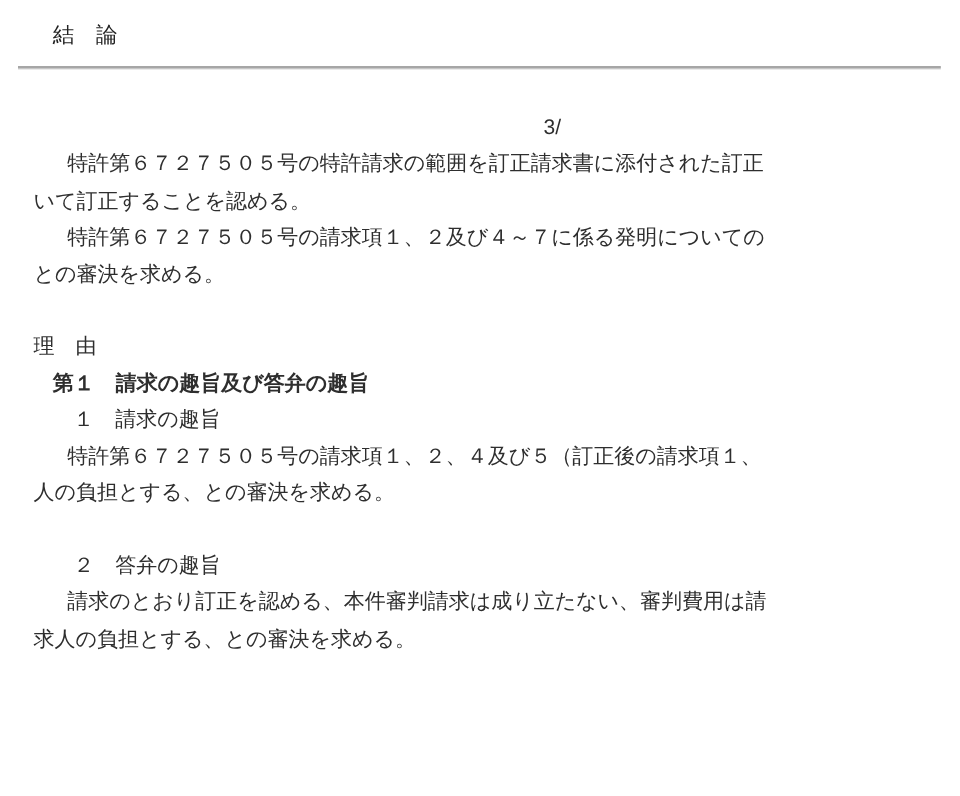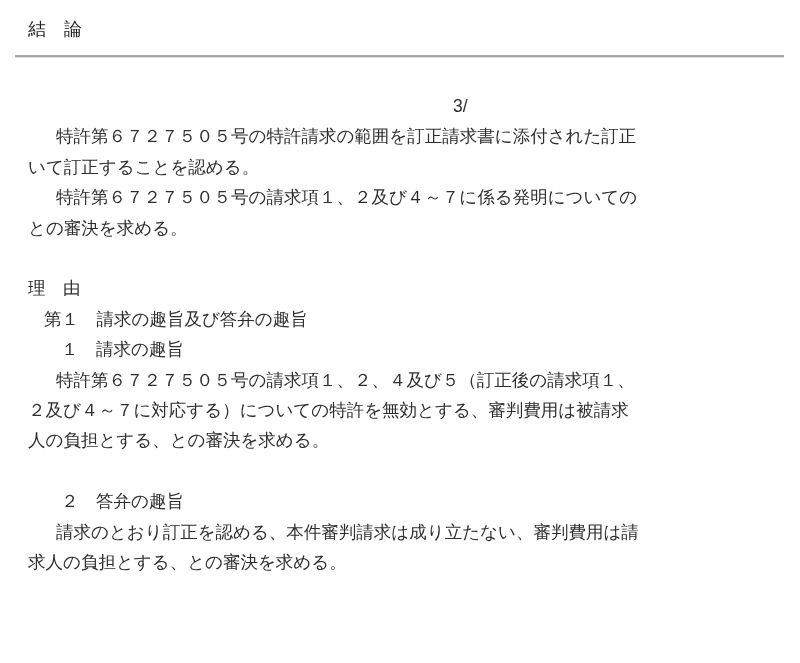--- a/index.html
+++ b/index.html
@@ -14,21 +14,21 @@
     font-family: "Liberation Sans", "DejaVu Sans", sans-serif;
     color: #2e2e2e;
   }
   .page {
     width: 800px;
     height: 663px;
     background: #ffffff;
     position: relative;
   }
   .doc-heading {
-    padding: 18px 28px 0 28px;
+    padding: 18px 28px 0 44px;
     font-size: 18px;
     line-height: 22px;
     color: #222222;
   }
   .divider {
     margin: 15px 16px 0 15px;
     height: 2px;
     background: #a6a6a6;
     box-shadow: 0 1px 0 #dcdcdc;
   }
@@ -36,21 +36,21 @@
     margin-top: 34px;
     padding: 0 20px 0 28px;
     font-size: 17.5px;
     line-height: 30.4px;
     color: #2e2e2e;
   }
   .ln {
     min-height: 30.4px;
   }
   .ind-first   { text-indent: 28px; }   
-  .ind-section { text-indent: 16px; }   
+  .ind-section { text-indent: 16px; font-weight: bold; }   
   .ind-sub     { text-indent: 33px; }   
   .page-num    { text-indent: 425px; }  
   .sec-gap     { margin-top: 30.4px; }  
 </style>
 </head>
 <body>
 
 <div class="page">
 
   <div class="doc-heading">結　論</div>
@@ -64,21 +64,20 @@
     <div class="ln ind-first">特許第６７２７５０５号の特許請求の範囲を訂正請求書に添付された訂正</div>
     <div class="ln">いて訂正することを認める。</div>
     <div class="ln ind-first">特許第６７２７５０５号の請求項１、２及び４～７に係る発明についての</div>
     <div class="ln">との審決を求める。</div>
 
     <div class="ln sec-gap">理　由</div>
 
     <div class="ln ind-section">第１　請求の趣旨及び答弁の趣旨</div>
     <div class="ln ind-sub">１　請求の趣旨</div>
     <div class="ln ind-first">特許第６７２７５０５号の請求項１、２、４及び５（訂正後の請求項１、</div>
-    <div class="ln">２及び４～７に対応する）についての特許を無効とする、審判費用は被請求</div>
     <div class="ln">人の負担とする、との審決を求める。</div>
 
     <div class="ln ind-sub sec-gap">２　答弁の趣旨</div>
     <div class="ln ind-first">請求のとおり訂正を認める、本件審判請求は成り立たない、審判費用は請</div>
     <div class="ln">求人の負担とする、との審決を求める。</div>
 
   </div>
 </div>
 
 </body></html>

